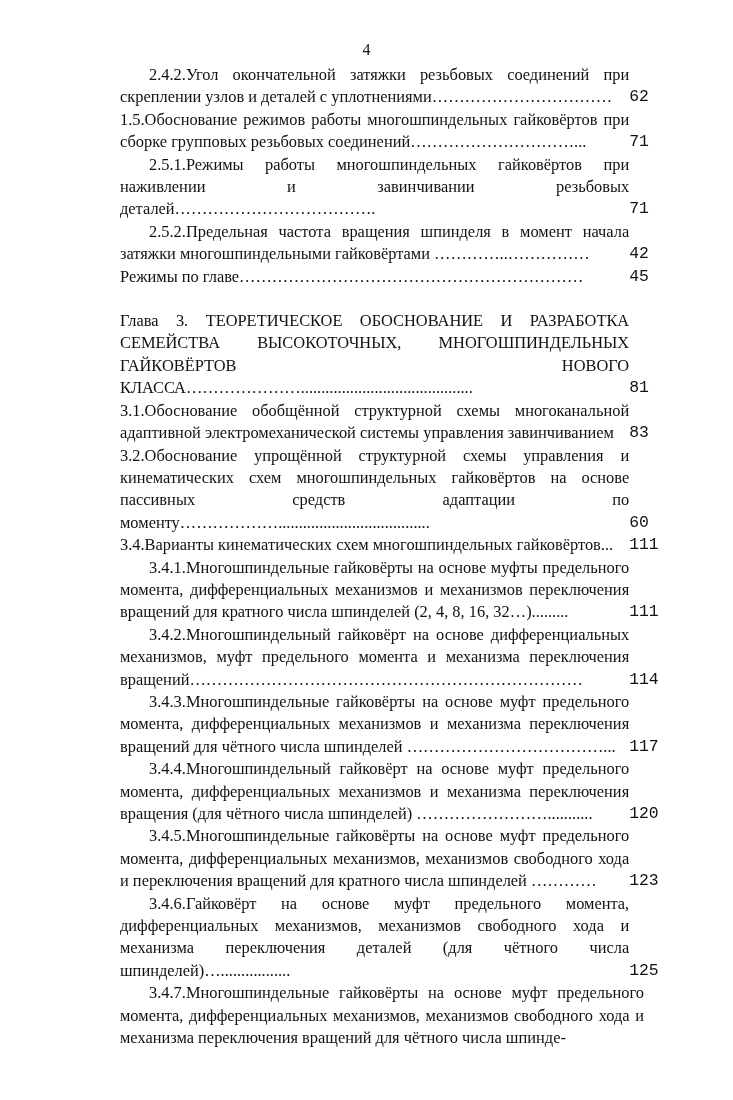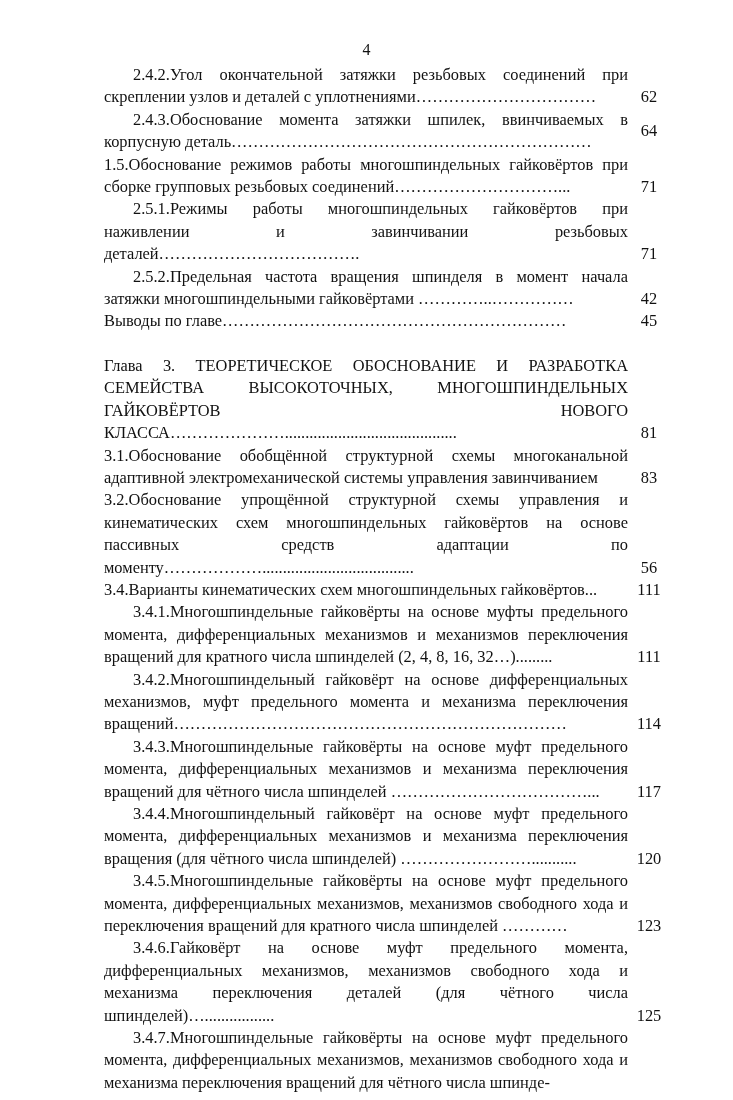--- a/index.html
+++ b/index.html
@@ -14,75 +14,71 @@
   }
   .toc {
     position: absolute; left: 104px; top: 64px; width: 566px;
   }
   .entry {
     display: flex; align-items: flex-end;
     font-size: 16.4px; line-height: 22.4px;
   }
   .entry.mid { align-items: center; }
   .entry .text {
-    width: 524px; text-align: justify;
+    width: 524px; text-align: justify; margin-left: 16px;
   }
   .entry .text.indent { text-indent: 29px; }
   .entry .pg {
-    width: 42px; text-align: center;
+    width: 42px; text-align: left; font-family: Liberation Mono, monospace;
   }
   .gap { height: 22px; }
   .bold { font-weight: normal; }
 </style>
 </head>
 <body>
 
 <div class="page-number">4</div>
 
 <div class="toc">
 
   <div class="entry">
     <div class="text indent">2.4.2.Угол окончательной затяжки резьбовых соединений при скреплении узлов и деталей с уплотнениями……………………………</div>
     <div class="pg">62</div>
   </div>
-  <div class="entry mid">
-    <div class="text indent">2.4.3.Обоснование момента затяжки шпилек, ввинчиваемых в корпусную деталь…………………………………………………………</div>
-    <div class="pg">64</div>
-  </div>
   <div class="entry">
     <div class="text">1.5.Обоснование режимов работы многошпиндельных гайковёртов при сборке групповых резьбовых соединений…………………………...</div>
     <div class="pg">71</div>
   </div>
   <div class="entry">
     <div class="text indent">2.5.1.Режимы работы многошпиндельных гайковёртов при наживлении и завинчивании резьбовых деталей……………………………….</div>
     <div class="pg">71</div>
   </div>
   <div class="entry">
     <div class="text indent">2.5.2.Предельная частота вращения шпинделя в момент начала затяжки многошпиндельными гайковёртами …………..……………</div>
     <div class="pg">42</div>
   </div>
   <div class="entry">
-    <div class="text">Выводы по главе………………………………………………………</div>
+    <div class="text">Режимы по главе………………………………………………………</div>
     <div class="pg">45</div>
   </div>
 
   <div class="gap"></div>
 
   <div class="entry">
     <div class="text"><span class="bold">Глава 3.</span> <span>ТЕОРЕТИЧЕСКОЕ ОБОСНОВАНИЕ И РАЗРАБОТКА СЕМЕЙСТВА ВЫСОКОТОЧНЫХ, МНОГОШПИНДЕЛЬНЫХ ГАЙКОВЁРТОВ НОВОГО КЛАССА…………………..........................................</span></div>
     <div class="pg">81</div>
   </div>
 
   <div class="entry">
     <div class="text">3.1.Обоснование обобщённой структурной схемы многоканальной адаптивной электромеханической системы управления завинчиванием</div>
     <div class="pg">83</div>
   </div>
   <div class="entry">
     <div class="text">3.2.Обоснование упрощённой структурной схемы управления и кинематических схем многошпиндельных гайковёртов на основе пассивных средств адаптации по моменту……………….....................................</div>
-    <div class="pg">56</div>
+    <div class="pg">60</div>
   </div>
   <div class="entry">
     <div class="text">3.4.Варианты кинематических схем многошпиндельных гайковёртов...</div>
     <div class="pg">111</div>
   </div>
   <div class="entry">
     <div class="text indent">3.4.1.Многошпиндельные гайковёрты на основе муфты предельного момента, дифференциальных механизмов и механизмов переключения вращений для кратного числа шпинделей (2, 4, 8, 16, 32…).........</div>
     <div class="pg">111</div>
   </div>
   <div class="entry">

